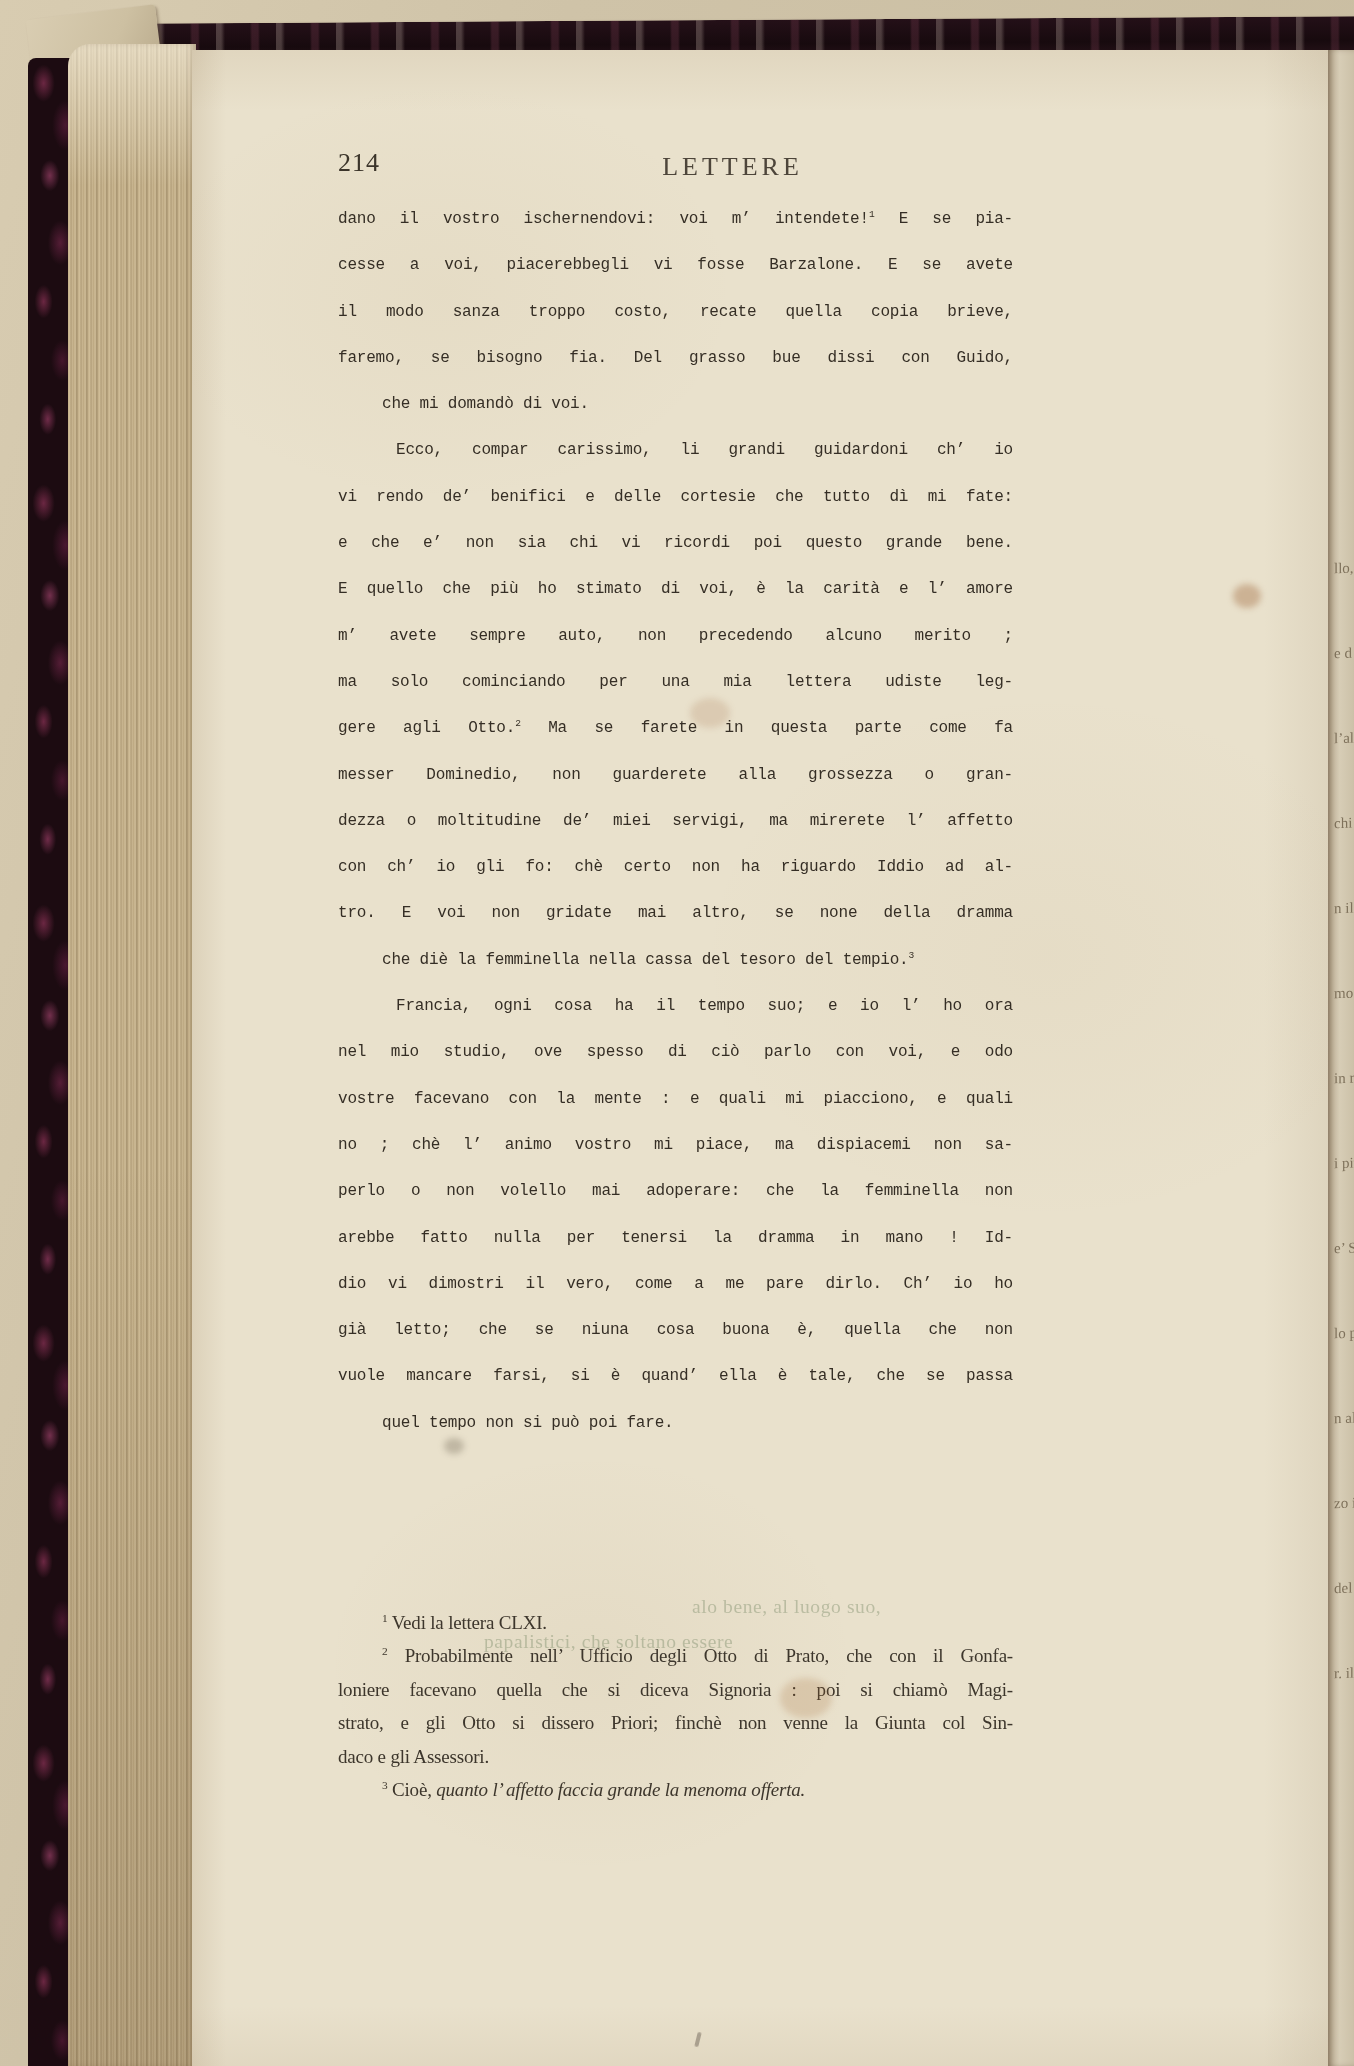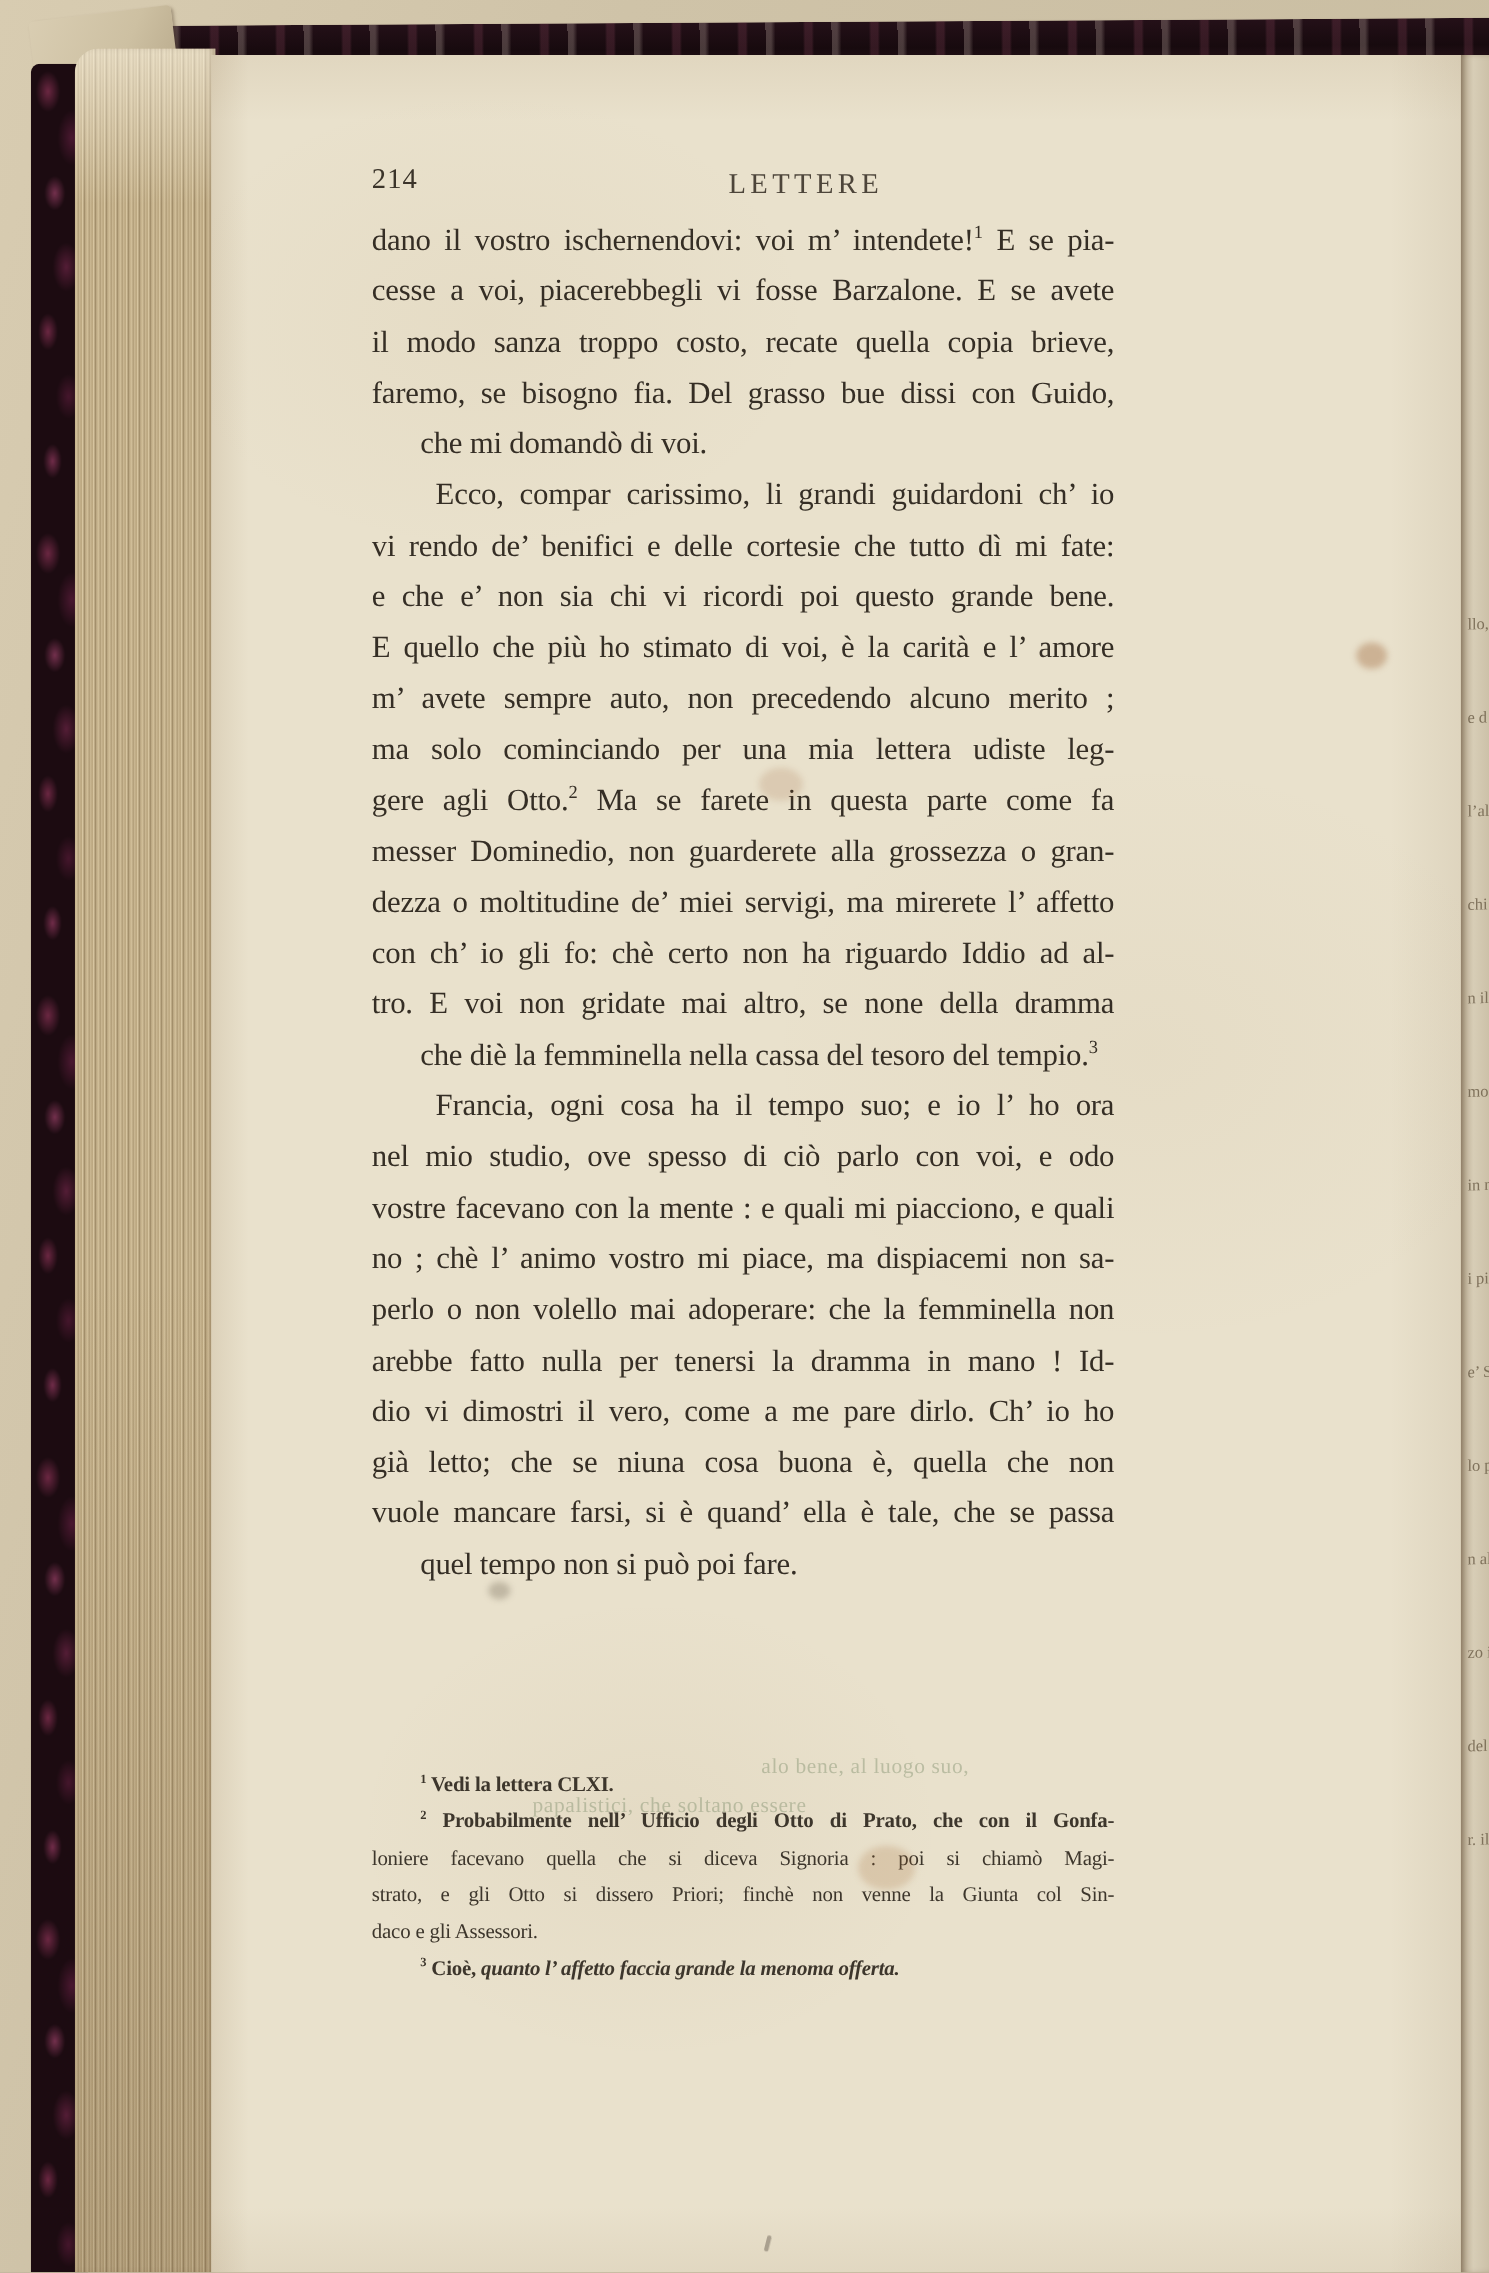--- a/index.html
+++ b/index.html
@@ -45,32 +45,32 @@
           radial-gradient(ellipse 500px 380px at 75% 45%,rgba(160,130,80,.05),rgba(0,0,0,0) 70%),
           radial-gradient(ellipse 380px 300px at 35% 80%,rgba(150,120,75,.06),rgba(0,0,0,0) 70%),
           linear-gradient(90deg,rgba(140,110,70,.14) 0%,rgba(140,110,70,0) 3%,rgba(0,0,0,0) 94%,rgba(120,95,60,.10) 100%),
           linear-gradient(180deg,rgba(150,120,80,.10) 0%,rgba(0,0,0,0) 3%,rgba(0,0,0,0) 97%,rgba(130,100,60,.08) 100%);
         color:var(--ink,#352e25);}
   .page-header{position:absolute;left:146px;top:96px;width:675px;height:34px;}
   .page-num{position:absolute;left:0;top:2px;font-size:26px;letter-spacing:1px;color:#3b342a;}
   .running-title{position:absolute;left:50%;top:6px;transform:translateX(calc(-50% + 57px));
         font-size:26px;letter-spacing:4px;color:#4d453a;}
   .body-block{position:absolute;left:146px;top:146px;width:675px;
-        font-size:28px;letter-spacing:-0.2px;color:var(--ink,#352e25);}
+        font-size:16px;letter-spacing:-0.2px;color:var(--ink,#352e25);font-family:Liberation Mono, monospace;}
   .body-block .line{height:46.3px;line-height:46.3px;overflow:hidden;
         text-align:justify;text-align-last:justify;}
   .body-block .line.last{text-align-last:left;margin-left:44px;}
   .line.indent{text-indent:58px;}
   sup{font-size:60%;vertical-align:super;line-height:0;}
   .footnote-block{position:absolute;left:146px;top:1556px;width:675px;
         font-size:19px;letter-spacing:-0.2px;color:#3d362c;}
   .footnote-block .line{height:33.4px;line-height:33.4px;overflow:hidden;
         text-align:justify;text-align-last:justify;}
   .footnote-block .line.last{text-align-last:left;}
-  .footnote-block .line.indent{text-indent:44px;font-weight:bold;}
+  .footnote-block .line.indent{text-indent:44px;}
   .ghost{position:absolute;font-size:19.5px;letter-spacing:.6px;
         color:rgba(118,134,100,.40);filter:blur(.6px);white-space:nowrap;}
   .ghost1{left:500px;top:1546px;}
   .ghost2{left:292px;top:1581px;}
   .stain{position:absolute;border-radius:50%;filter:blur(3px);}
   .st1{left:1041px;top:534px;width:28px;height:24px;background:rgba(150,88,40,.34);}
   .st2{left:498px;top:648px;width:40px;height:30px;background:rgba(150,90,42,.16);}
   .st3{left:252px;top:1388px;width:20px;height:16px;background:rgba(85,76,58,.28);}
   .st4{left:588px;top:1628px;width:52px;height:40px;background:rgba(160,100,45,.20);}
   .ink-speck{position:absolute;left:504px;top:1982px;width:4px;height:15px;

